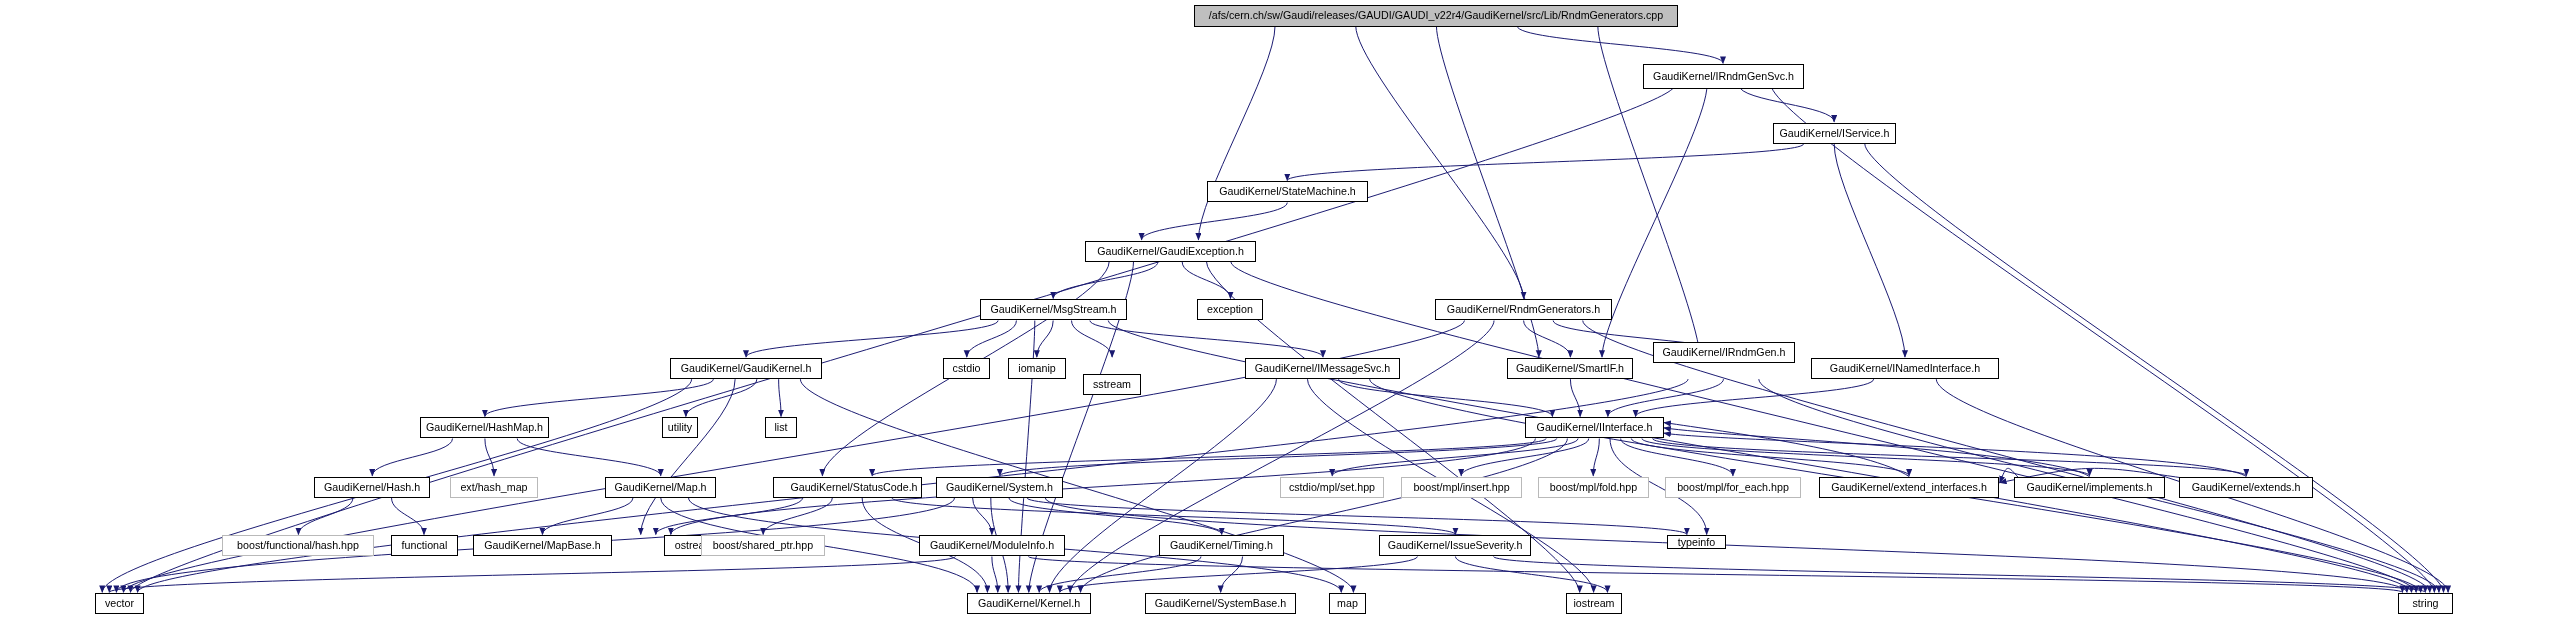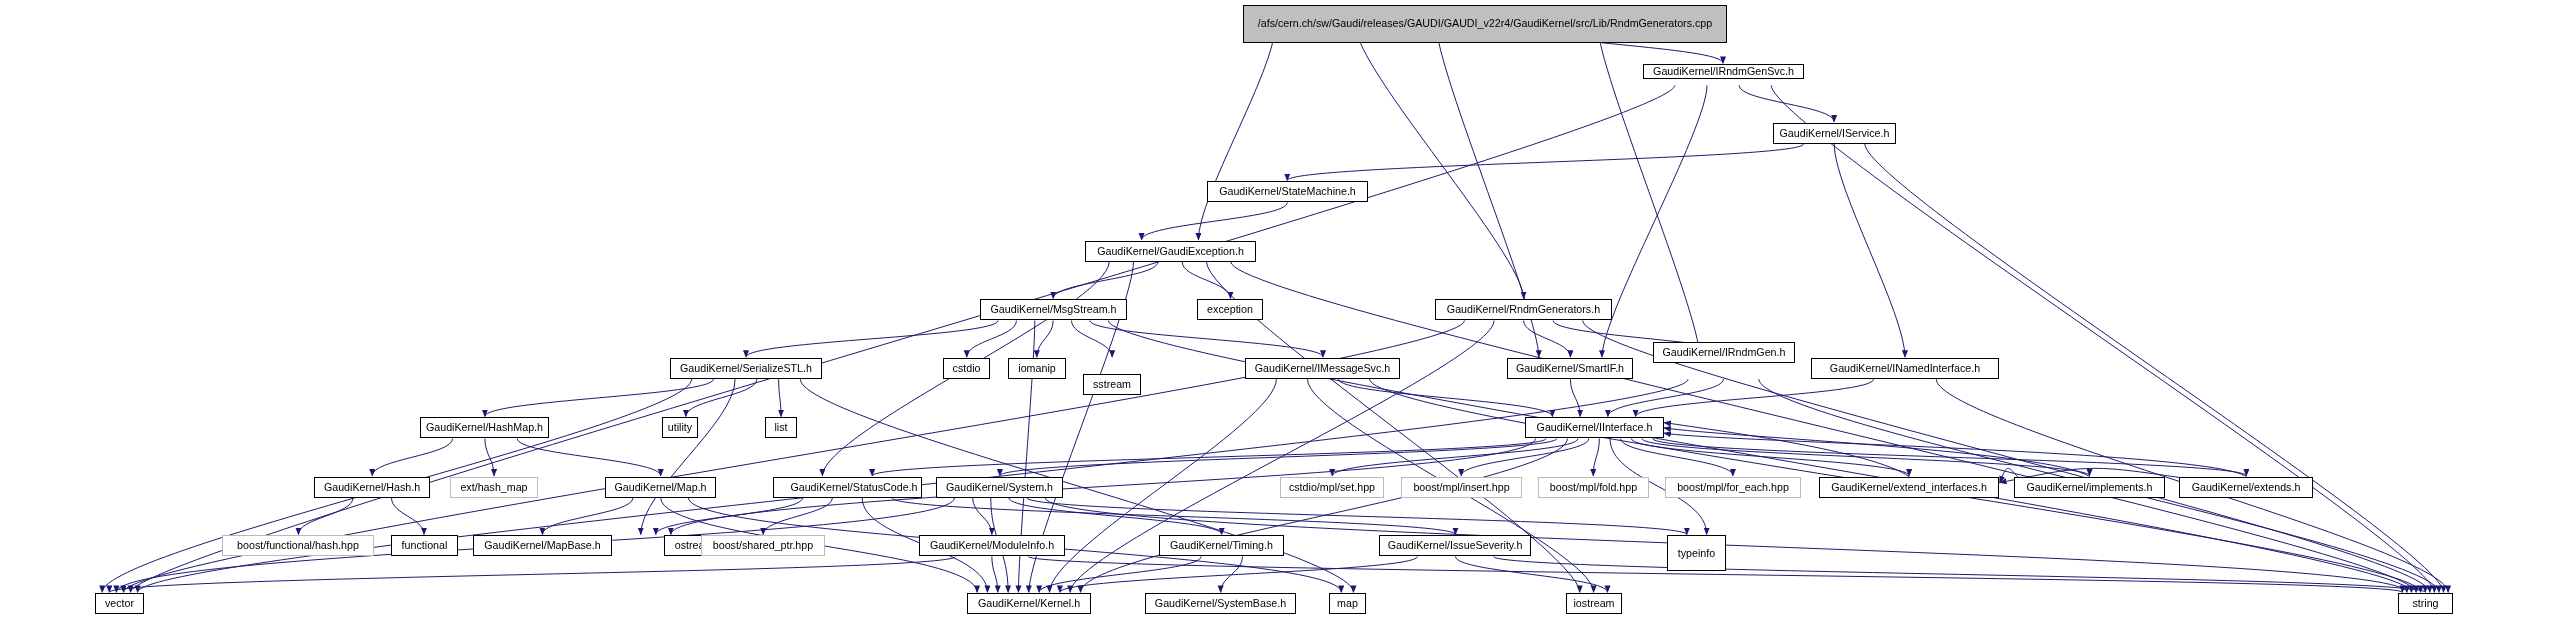--- a/index.html
+++ b/index.html
@@ -117,29 +117,29 @@
         <path d="M2951,626 C2901,592 2266,581 2186,569" fill="none" stroke="#191970" stroke-width="1.3" marker-end="url(#arrow)"></path>
         <path d="M2869,628 C2745,610 2745,610 2627,634" fill="none" stroke="#191970" stroke-width="1.3" marker-end="url(#arrow)"></path>
         <path d="M2001.5,421 C2001.5,442.6 2063,447.4 2063,469" fill="none" stroke="#191970" stroke-width="1.3" marker-end="url(#arrow)"></path>
         <path d="M2040.3333333333333,421 C2040.3333333333333,442.6 2295,447.4 2295,469" fill="none" stroke="#191970" stroke-width="1.3" marker-end="url(#arrow)"></path>
         <path d="M1962.6666666666667,421 C1962.6666666666667,479 1405.8333333333333,720 1405.8333333333333,778" fill="none" stroke="#191970" stroke-width="1.3" marker-end="url(#arrow)"></path>
         <path d="M2079.1666666666665,421 C2079.1666666666665,479 3192,720 3192,778" fill="none" stroke="#191970" stroke-width="1.3" marker-end="url(#arrow)"></path>
         <path d="M1923.8333333333333,421 C1923.8333333333333,479 162.14285714285714,720 162.14285714285714,778" fill="none" stroke="#191970" stroke-width="1.3" marker-end="url(#arrow)"></path>
       </g>
   </svg>
 
-<div class="node root" style="left: 1243px; top: 4.6px; width: 484px; height: 38px;">/afs/cern.ch/sw/Gaudi/releases/GAUDI/GAUDI_v22r4/GaudiKernel/src/Lib/RndmGenerators.cpp</div>
-    <div class="node gaudi" style="left: 1643px; top: 64px; width: 161px; height: 15px;">GaudiKernel/IRndmGenSvc.h</div>
+<div class="node root" style="left: 1194px; top: 4.6px; width: 484px; height: 22px;">/afs/cern.ch/sw/Gaudi/releases/GAUDI/GAUDI_v22r4/GaudiKernel/src/Lib/RndmGenerators.cpp</div>
+    <div class="node gaudi" style="left: 1643px; top: 64px; width: 161px; height: 25px;">GaudiKernel/IRndmGenSvc.h</div>
     <div class="node gaudi" style="left: 1773px; top: 123px; width: 123px; height: 21px;">GaudiKernel/IService.h</div>
     <div class="node gaudi" style="left: 1207px; top: 181px; width: 161px; height: 21px;">GaudiKernel/StateMachine.h</div>
     <div class="node gaudi" style="left: 1085px; top: 241px; width: 171px; height: 21px;">GaudiKernel/GaudiException.h</div>
     <div class="node gaudi" style="left: 980px; top: 299px; width: 147px; height: 21px;">GaudiKernel/MsgStream.h</div>
     <div class="node std" style="left: 1197px; top: 299px; width: 66px; height: 21px;">exception</div>
     <div class="node gaudi" style="left: 1435px; top: 299px; width: 177px; height: 21px;">GaudiKernel/RndmGenerators.h</div>
-    <div class="node gaudi" style="left: 670px; top: 358px; width: 152px; height: 21px;">GaudiKernel/SerializeSTL.h</div>
+    <div class="node gaudi" style="left: 670px; top: 358px; width: 152px; height: 21px;">GaudiKernel/GaudiKernel.h</div>
     <div class="node std" style="left: 943px; top: 358px; width: 47px; height: 21px;">cstdio</div>
     <div class="node std" style="left: 1008px; top: 358px; width: 58px; height: 21px;">iomanip</div>
     <div class="node std" style="left: 1083px; top: 358px; width: 58px; height: 21px; margin-top: 16px;">sstream</div>
     <div class="node gaudi" style="left: 1245px; top: 358px; width: 155px; height: 21px;">GaudiKernel/IMessageSvc.h</div>
     <div class="node gaudi" style="left: 1507px; top: 358px; width: 126px; height: 21px;">GaudiKernel/SmartIF.h</div>
     <div class="node gaudi" style="left: 1653px; top: 342px; width: 142px; height: 21px;">GaudiKernel/IRndmGen.h</div>
     <div class="node gaudi" style="left: 1811px; top: 358px; width: 188px; height: 21px;">GaudiKernel/INamedInterface.h</div>
     <div class="node gaudi" style="left: 420px; top: 417px; width: 129px; height: 21px;">GaudiKernel/HashMap.h</div>
     <div class="node std" style="left: 662px; top: 417px; width: 36px; height: 21px;">utility</div>
     <div class="node std" style="left: 765px; top: 417px; width: 32px; height: 21px;">list</div>
@@ -157,21 +157,21 @@
     <div class="node gaudi" style="left: 2014px; top: 477px; width: 151px; height: 21px;">GaudiKernel/implements.h</div>
     <div class="node gaudi" style="left: 2179px; top: 477px; width: 134px; height: 21px;">GaudiKernel/extends.h</div>
     <div class="node external" style="left: 222px; top: 535px; width: 152px; height: 21px;">boost/functional/hash.hpp</div>
     <div class="node std" style="left: 391px; top: 535px; width: 67px; height: 21px;">functional</div>
     <div class="node gaudi" style="left: 473px; top: 535px; width: 139px; height: 21px;">GaudiKernel/MapBase.h</div>
     <div class="node std" style="left: 626px; top: 535px; width: 60px; height: 21px; margin-left: 38px;">ostream</div>
     <div class="node external" style="left: 701px; top: 535px; width: 124px; height: 21px;">boost/shared_ptr.hpp</div>
     <div class="node gaudi" style="left: 919px; top: 535px; width: 146px; height: 21px;">GaudiKernel/ModuleInfo.h</div>
     <div class="node gaudi" style="left: 1159px; top: 535px; width: 125px; height: 21px;">GaudiKernel/Timing.h</div>
     <div class="node gaudi" style="left: 1379px; top: 535px; width: 152px; height: 21px;">GaudiKernel/IssueSeverity.h</div>
-    <div class="node std" style="left: 1667px; top: 535px; width: 59px; height: 36px;">typeinfo</div>
+    <div class="node std" style="left: 1667px; top: 535px; width: 59px; height: 14px;">typeinfo</div>
     <div class="node std" style="left: 95px; top: 593px; width: 49px; height: 21px;">vector</div>
     <div class="node gaudi" style="left: 967px; top: 593px; width: 124px; height: 21px;">GaudiKernel/Kernel.h</div>
     <div class="node gaudi" style="left: 1145px; top: 593px; width: 151px; height: 21px;">GaudiKernel/SystemBase.h</div>
     <div class="node std" style="left: 1329px; top: 593px; width: 37px; height: 21px;">map</div>
     <div class="node std" style="left: 1566px; top: 593px; width: 56px; height: 21px;">iostream</div>
     <div class="node std" style="left: 2398px; top: 593px; width: 55px; height: 21px;">string</div>
   </div>
 
 
 </body></html>

